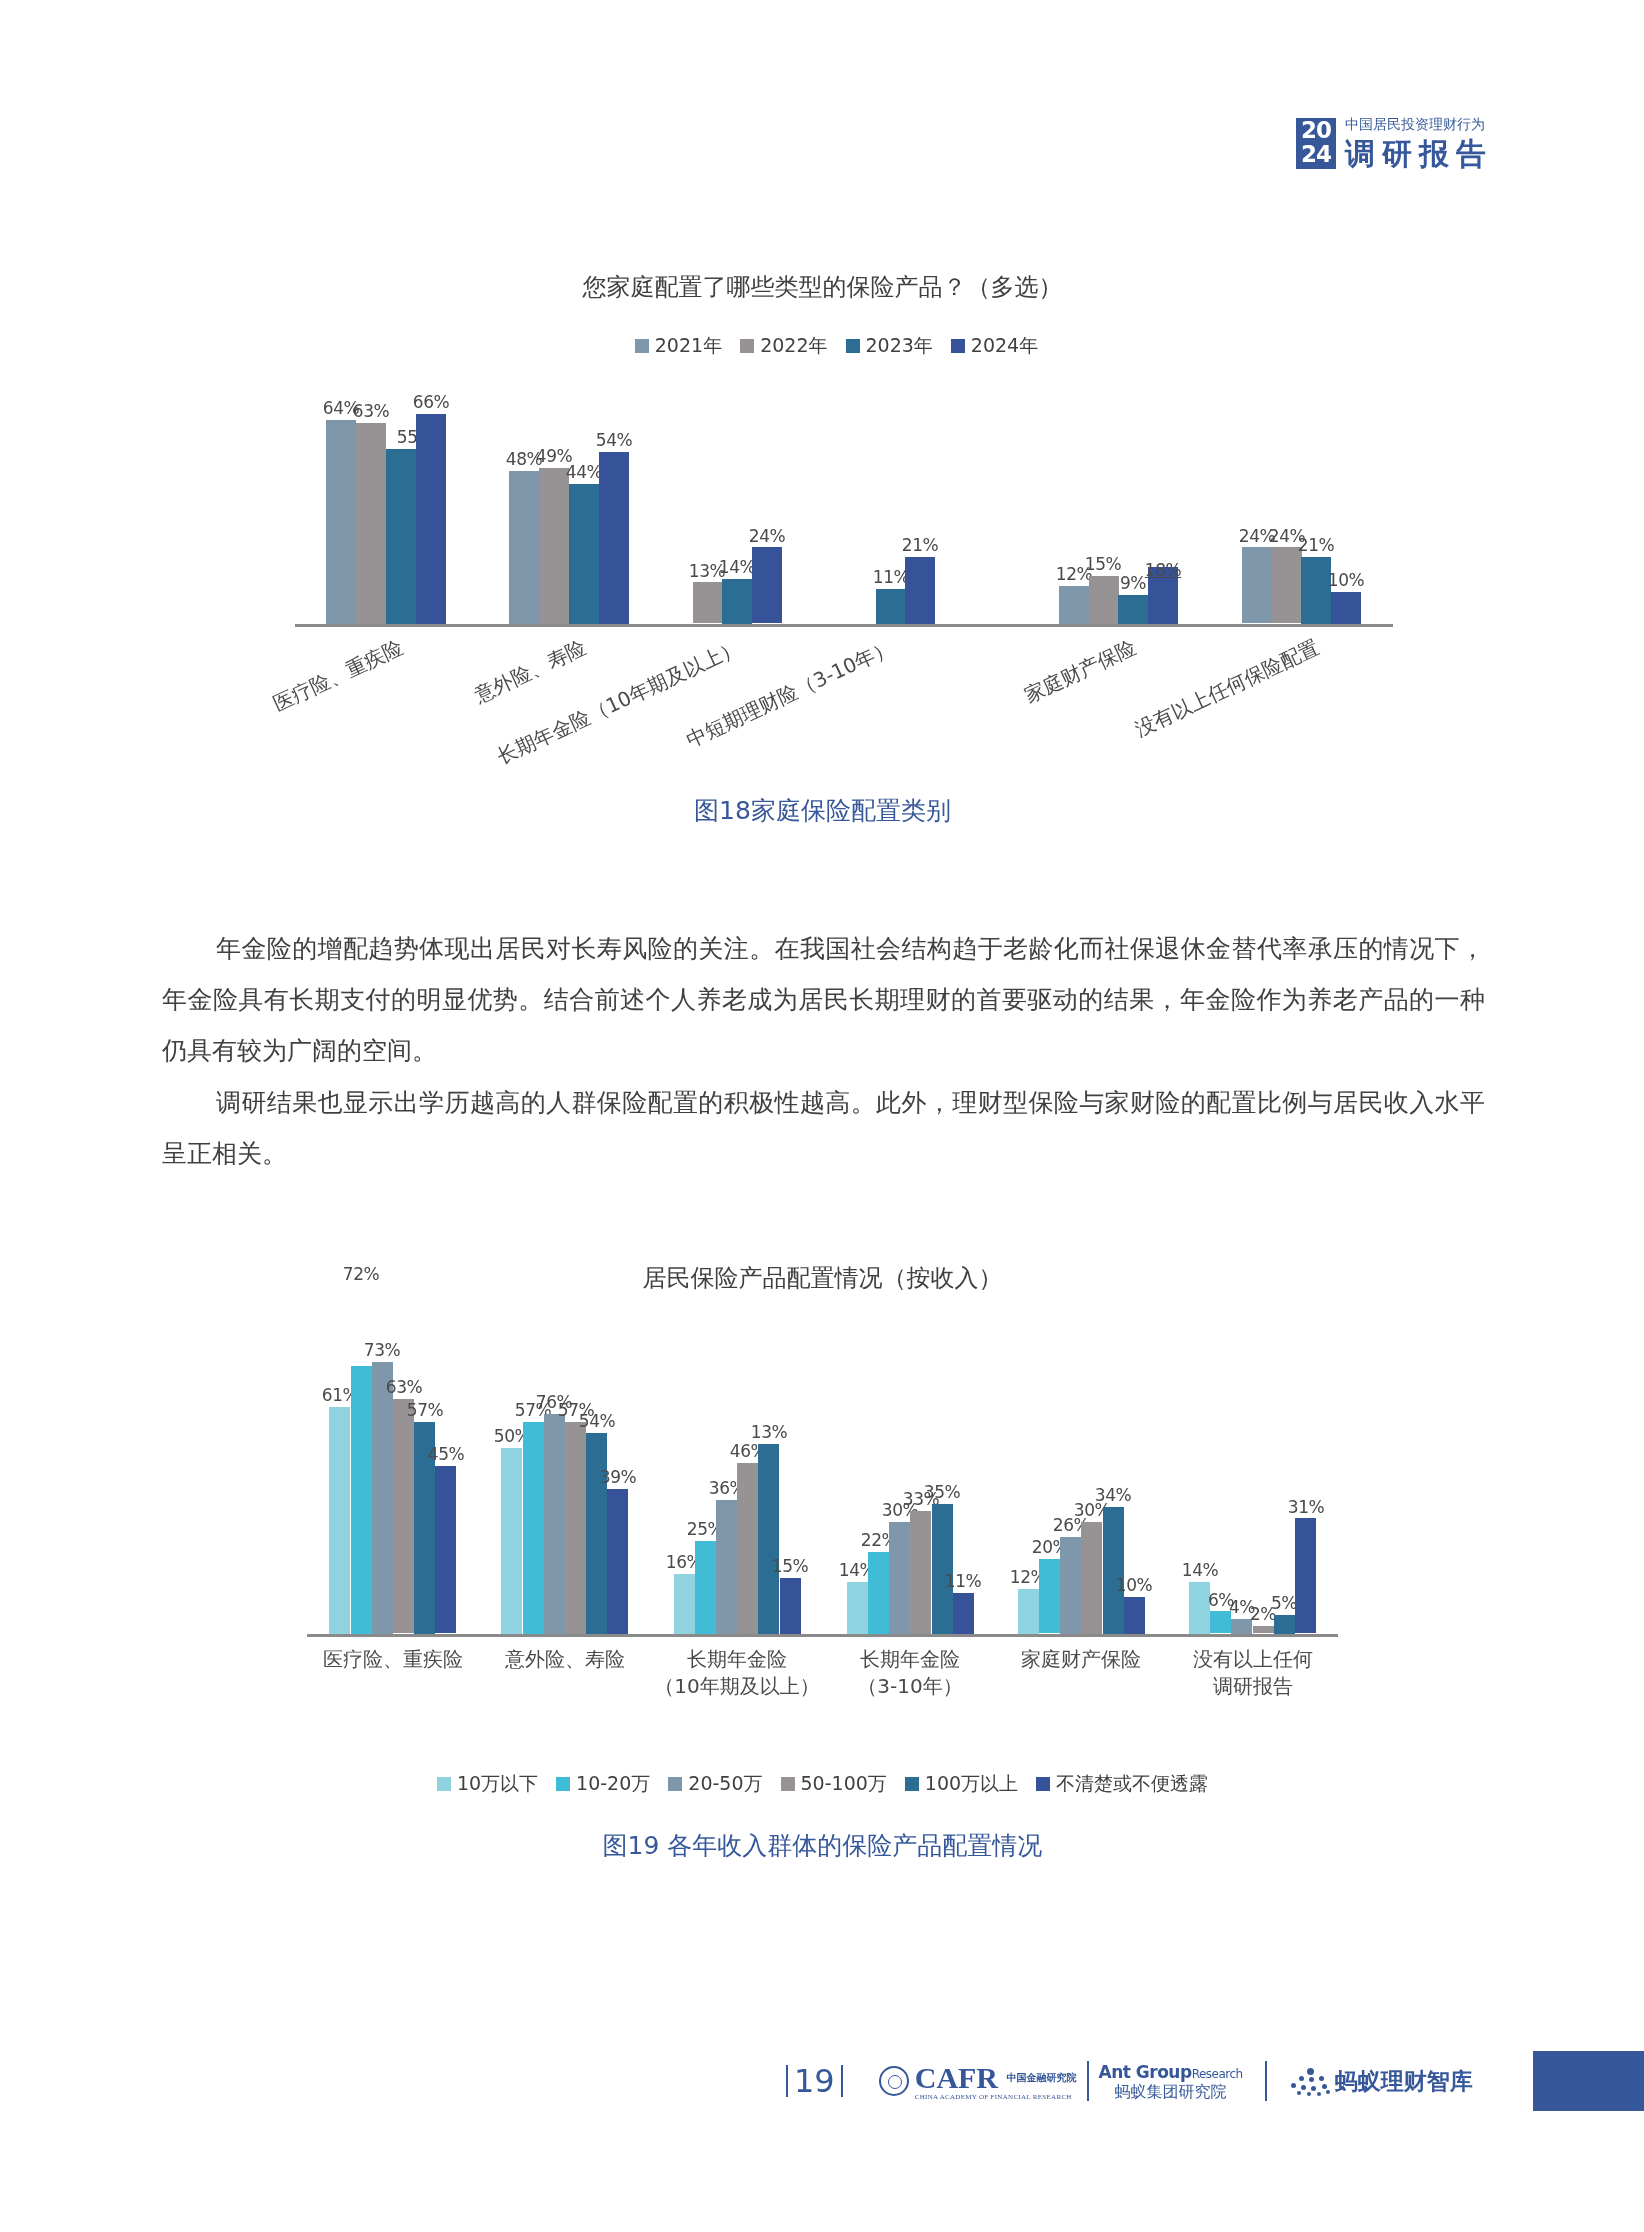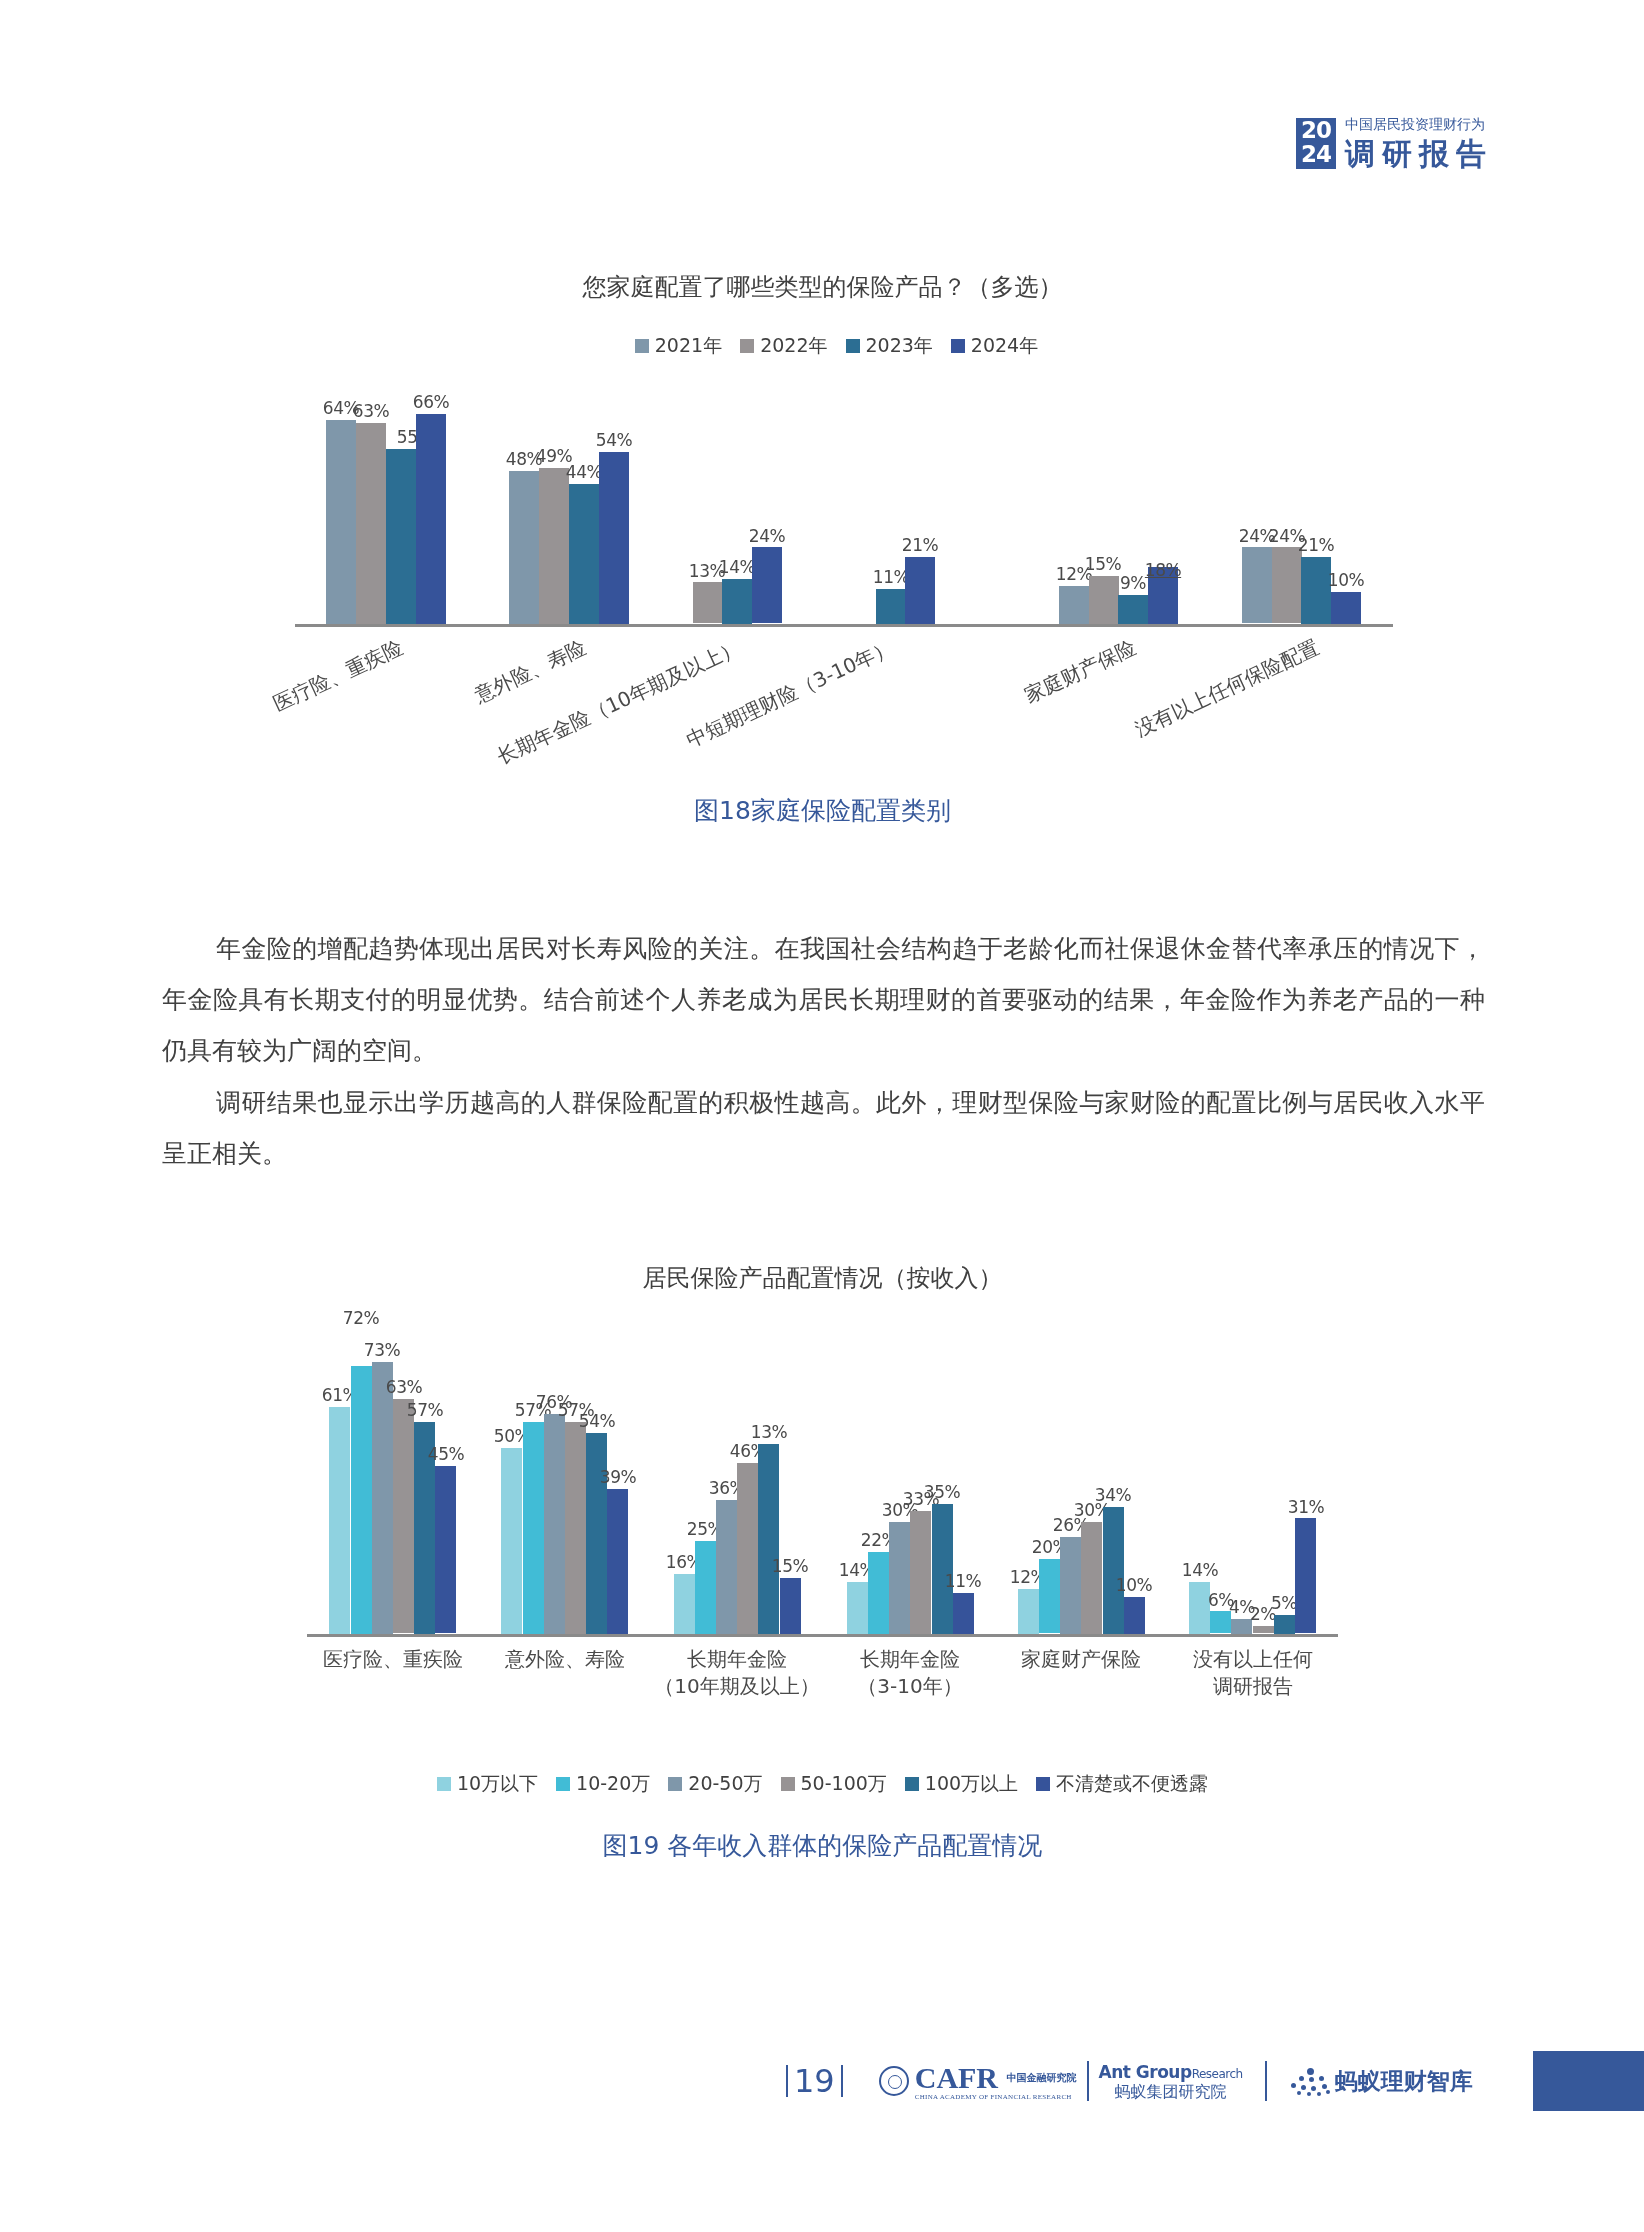--- a/index.html
+++ b/index.html
@@ -128,21 +128,21 @@
 
 <p class="para indent" style="top:923px;">年金险的增配趋势体现出居民对长寿风险的关注。在我国社会结构趋于老龄化而社保退休金替代率承压的情况下，年金险具有长期支付的明显优势。结合前述个人养老成为居民长期理财的首要驱动的结果，年金险作为养老产品的一种仍具有较为广阔的空间。</p>
 <p class="para indent" style="top:1077px;">调研结果也显示出学历越高的人群保险配置的积极性越高。此外，理财型保险与家财险的配置比例与居民收入水平呈正相关。</p>
 
 <div class="chart-title" style="top:1262px;">居民保险产品配置情况（按收入）</div>
 <div id="chart2">
     <div class="axis" style="left:307px;top:1634px;width:1031px;"></div>
     <div class="bar" style="left:329px;top:1407px;width:21px;height:227px;background:#8fd2e0;"></div>
     <div class="val" style="left:340px;top:1385px;">61%</div>
     <div class="bar" style="left:351px;top:1366px;width:21px;height:268px;background:#41bcd6;"></div>
-    <div class="val" style="left:361px;top:1308px;">72%</div>
+    <div class="val" style="left:361px;top:1264px;">72%</div>
     <div class="bar" style="left:372px;top:1362px;width:21px;height:272px;background:#7f97aa;"></div>
     <div class="val" style="left:382px;top:1340px;">73%</div>
     <div class="bar" style="left:393px;top:1399px;width:21px;height:234px;background:#979394;"></div>
     <div class="val" style="left:404px;top:1377px;">63%</div>
     <div class="bar" style="left:414px;top:1422px;width:21px;height:212px;background:#2c6e93;"></div>
     <div class="val" style="left:425px;top:1400px;">57%</div>
     <div class="bar" style="left:435px;top:1466px;width:21px;height:167px;background:#36539a;"></div>
     <div class="val" style="left:446px;top:1444px;">45%</div>
     <div class="cat2" style="left:393px;top:1646px;">
       <div>医疗险、重疾险</div>

